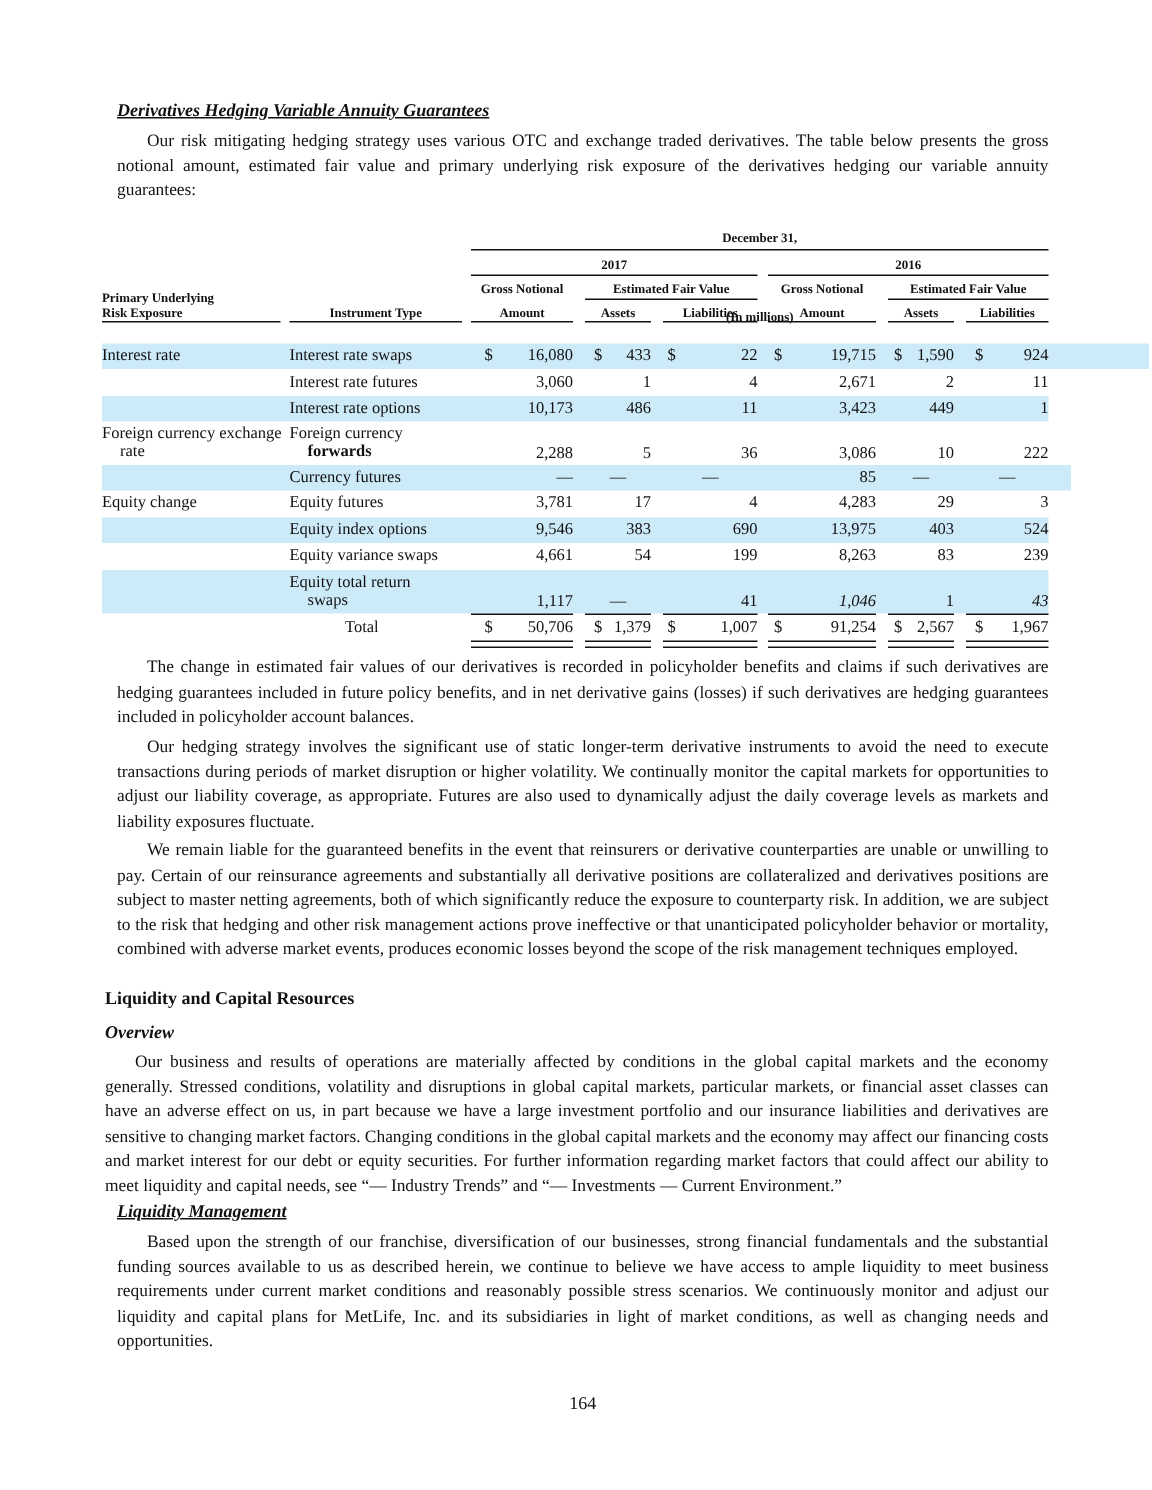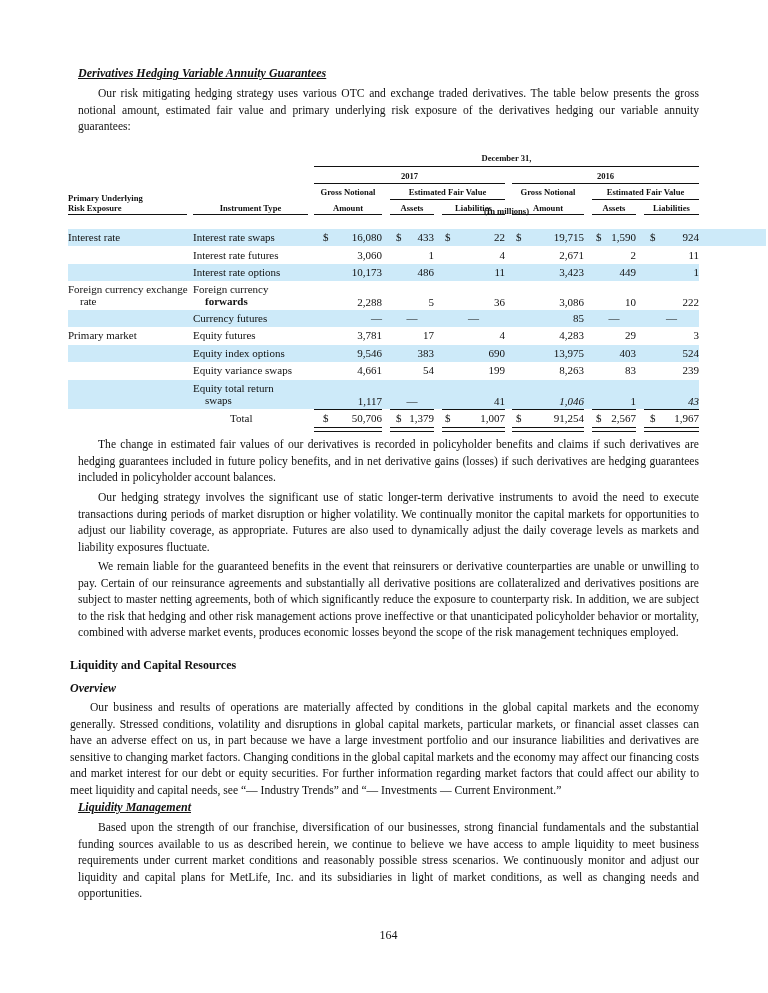--- a/index.html
+++ b/index.html
@@ -108,31 +108,31 @@
           <div class="cell" style="left: 12px; top: 14px;">rate</div>
           <div class="cell" style="left: 125px; top: 2px;">Foreign currency</div>
           <div class="cell" style="left: 137px; top: 14px; font-weight: bold;">forwards</div>
           <div class="cell num" style="left: 246px; width: 68px; top: 15px;">2,288</div>
           <div class="cell num" style="left: 322px; width: 44px; top: 15px;">5</div>
           <div class="cell num" style="left: 374px; width: 63px; top: 15px;">36</div>
           <div class="cell num" style="left: 444px; width: 72px; top: 15px;">3,086</div>
           <div class="cell num" style="left: 524px; width: 44px; top: 15px;">10</div>
           <div class="cell num" style="left: 576px; width: 55px; top: 15px;">222</div>
         </div>
-        <div class="row shade" style="top: 310px; height: 17px; left: -10px; width: 631px;">
+        <div class="row shade" style="top: 310px; height: 17px; left: -10px; width: 631px; padding-left: 15px;">
           <div class="cell" style="left: 125px; top: 2px;">Currency futures</div>
           <div class="cell num" style="left: 246px; width: 68px; top: 2px; text-align: right;">—</div>
           <div class="cell num" style="left: 322px; width: 44px; top: 2px; text-align: center;">—</div>
           <div class="cell num" style="left: 374px; width: 63px; top: 2px; text-align: center;">—</div>
           <div class="cell num" style="left: 444px; width: 72px; top: 2px;">85</div>
           <div class="cell num" style="left: 524px; width: 44px; top: 2px; text-align: center;">—</div>
           <div class="cell num" style="left: 576px; width: 55px; top: 2px; text-align: center;">—</div>
         </div>
         <div class="row" style="top: 327px; height: 17px; left: -10px; width: 631px;">
-          <div class="cell" style="left: 0px; top: 2px;">Primary market</div>
+          <div class="cell" style="left: 0px; top: 2px;">Equity change</div>
           <div class="cell" style="left: 125px; top: 2px;">Equity futures</div>
           <div class="cell num" style="left: 246px; width: 68px; top: 2px;">3,781</div>
           <div class="cell num" style="left: 322px; width: 44px; top: 2px;">17</div>
           <div class="cell num" style="left: 374px; width: 63px; top: 2px;">4</div>
           <div class="cell num" style="left: 444px; width: 72px; top: 2px;">4,283</div>
           <div class="cell num" style="left: 524px; width: 44px; top: 2px;">29</div>
           <div class="cell num" style="left: 576px; width: 55px; top: 2px;">3</div>
         </div>
         <div class="row shade" style="top: 345px; height: 17px; left: -10px; width: 631px;">
           <div class="cell" style="left: 125px; top: 2px;">Equity index options</div>

